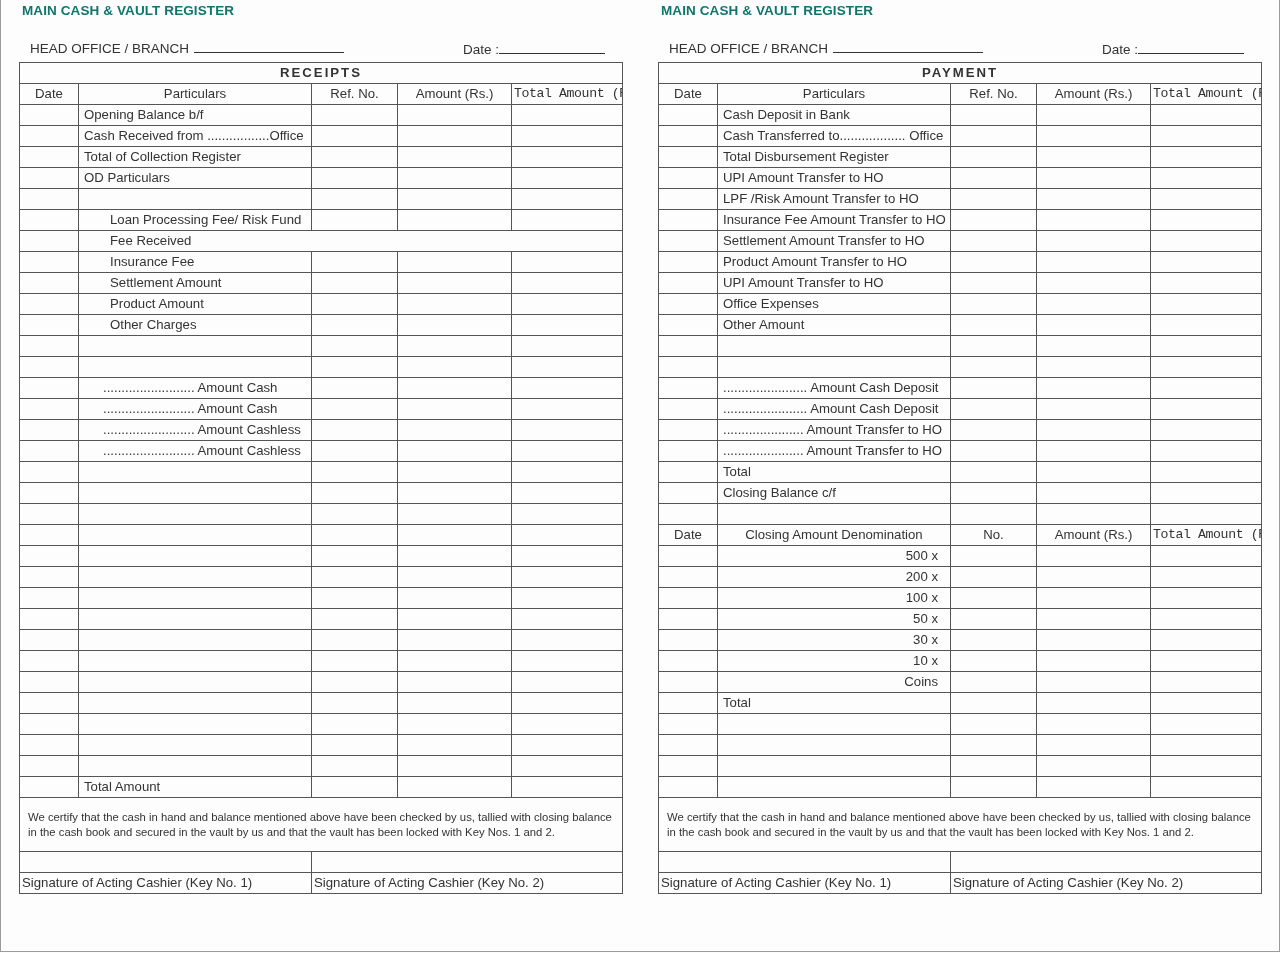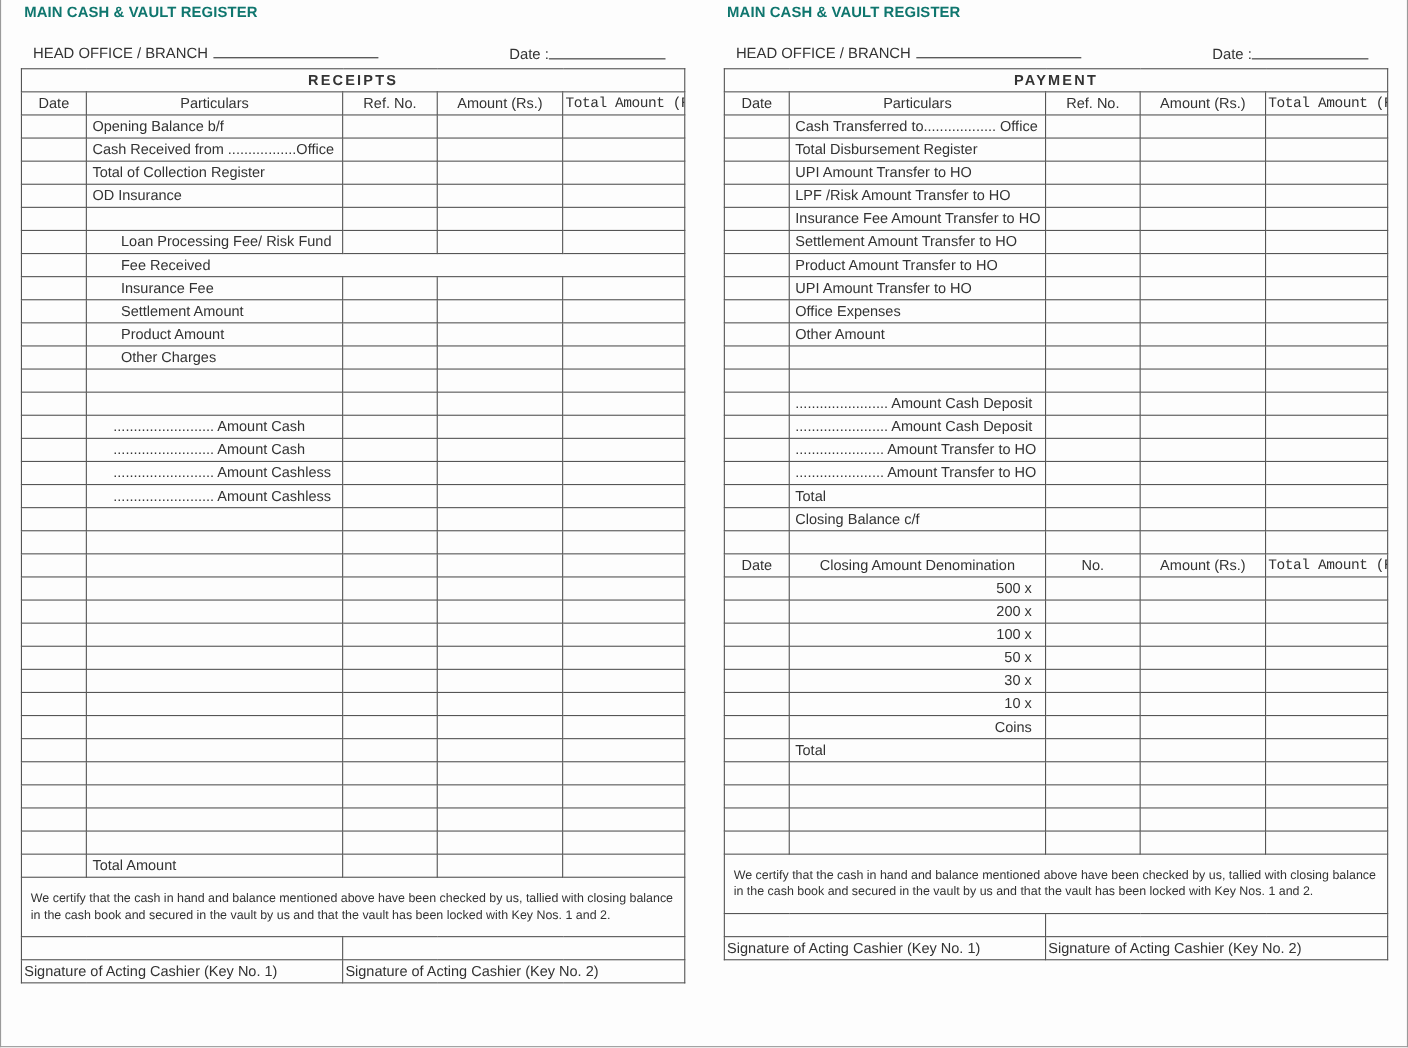--- a/index.html
+++ b/index.html
@@ -69,21 +69,21 @@
         </tr>
         <tr>
           <td></td>
           <td class="ind1">Total of Collection Register</td>
           <td></td>
           <td></td>
           <td></td>
         </tr>
         <tr>
           <td></td>
-          <td class="ind1">OD Insurance</td>
+          <td class="ind1">OD Particulars</td>
           <td></td>
           <td></td>
           <td></td>
         </tr>
         <tr>
           <td></td>
           <td class="ind1"></td>
           <td></td>
           <td></td>
           <td></td>
@@ -312,20 +312,27 @@
       <tr>
           <td colspan="5" class="section-head">PAYMENT</td>
         </tr>
       <tr>
         <td class="hdr">Date</td>
         <td class="hdr">Particulars</td>
         <td class="hdr">Ref. No.</td>
         <td class="hdr">Amount (Rs.)</td>
         <td class="hdr-tot">Total Amount (Rs.)</td>
       </tr>
+    <tr>
+          <td></td>
+          <td class="ind1">Cash Deposit in Bank</td>
+          <td></td>
+          <td></td>
+          <td></td>
+        </tr>
         <tr>
           <td></td>
           <td class="ind1">Cash Transferred to.................. Office</td>
           <td></td>
           <td></td>
           <td></td>
         </tr>
         <tr>
           <td></td>
           <td class="ind1">Total Disbursement Register</td>

